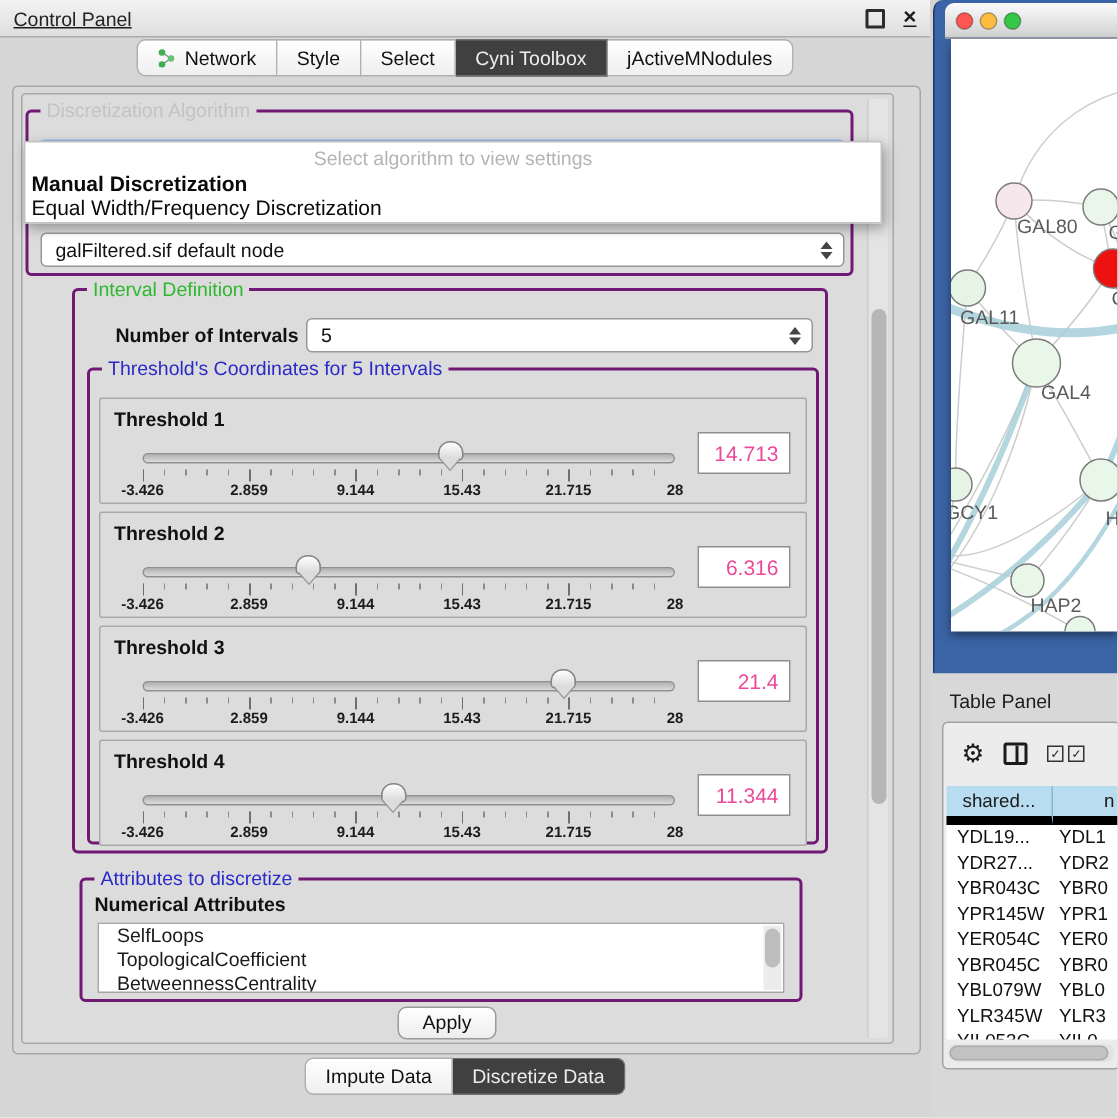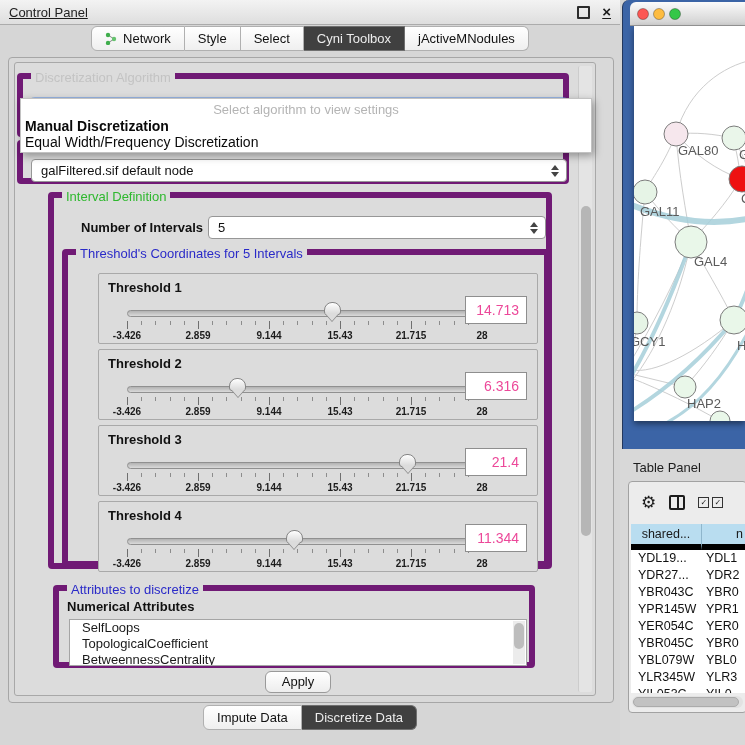--- a/index.html
+++ b/index.html
@@ -17,21 +17,21 @@
   .cp-tabrow{position:absolute;left:0;top:22px;right:0;height:32px;display:flex;justify-content:center;align-items:center;}
   .seg{display:flex;}
   .seg .tab{display:flex;align-items:center;gap:6px;padding:4px 13px;font-size:13px;background:linear-gradient(#ffffff,#efefef);border:1px solid #b0b0b0;border-left:none;color:#111;white-space:nowrap;}
   .seg .tab:first-child{border-left:1px solid #b0b0b0;border-radius:6px 0 0 6px;}
   .seg .tab:last-child{border-radius:0 6px 6px 0;}
   .seg .tab.active{background:#404040;color:#ededed;border-color:#6f6f6f;}
 
   .cp-outer{position:absolute;left:8px;top:57px;width:604px;height:644px;background:#d9d9d9;border:1px solid #a6a6a6;border-radius:4px;}
   .cp-inner{position:absolute;left:5px;top:4px;width:580px;height:632px;background:#dcdcdc;border:1px solid #a8a8a8;border-radius:3px;}
 
-  .groupbox{position:absolute;border:6px solid #701a75;border-radius:4px;box-sizing:border-box;}
+  .groupbox{position:absolute;border:2px solid #701a75;border-radius:4px;box-sizing:border-box;}
   .gb-title{position:absolute;top:-8px;left:8px;background:#dcdcdc;padding:0 4px;font-size:13px;line-height:14px;white-space:nowrap;}
   .gb-green{color:#2eb82e;}
   .gb-blue{color:#2a2ac8;}
   .gb-dark{color:#1a1a1a;}
   .gb-ghost{color:#c3c3c3;}
 
   .combo{position:absolute;background:#ffffff;border:1px solid #979797;border-radius:4px;box-sizing:border-box;display:flex;align-items:center;padding:0 22px 0 9px;font-size:13px;color:#111;}
   .combo .stepper{position:absolute;right:7px;top:50%;transform:translateY(-50%);display:flex;flex-direction:column;gap:2px;}
   .combo .stepper i{width:0;height:0;border-left:4px solid transparent;border-right:4px solid transparent;display:block;}
   .combo .stepper .up{border-bottom:5px solid #444;}
@@ -176,21 +176,21 @@
 
           <span class="lbl-bold" style="position:absolute;left:27px;top:22px;">Number of Intervals</span>
           <div class="combo" style="left:154px;top:18px;width:338px;height:23px;">
             <span>5</span>
             <span class="stepper">
                 <i class="up"></i>
                 <i class="dn"></i>
               </span>
           </div>
 
-          <div class="groupbox" style="left:8px;top:51px;width:488px;height:318px;padding-top:18px;padding-left:24px;">
+          <div class="groupbox" style="left:8px;top:51px;width:488px;height:318px;padding-top:18px;">
             <span class="gb-title gb-blue">Threshold's Coordinates for 5 Intervals</span>
 
             <div class="tpanel">
               <span class="tlabel lbl-bold">Threshold 1</span>
               <div class="track-wrap">
                 <div class="track"></div>
                 <div class="sthumb" style="left: calc(57.7197% - 8px);"></div>
                 <div class="ticks"></div>
                 <div class="ticklbls">
                   <span style="left:0%">-3.426</span>

